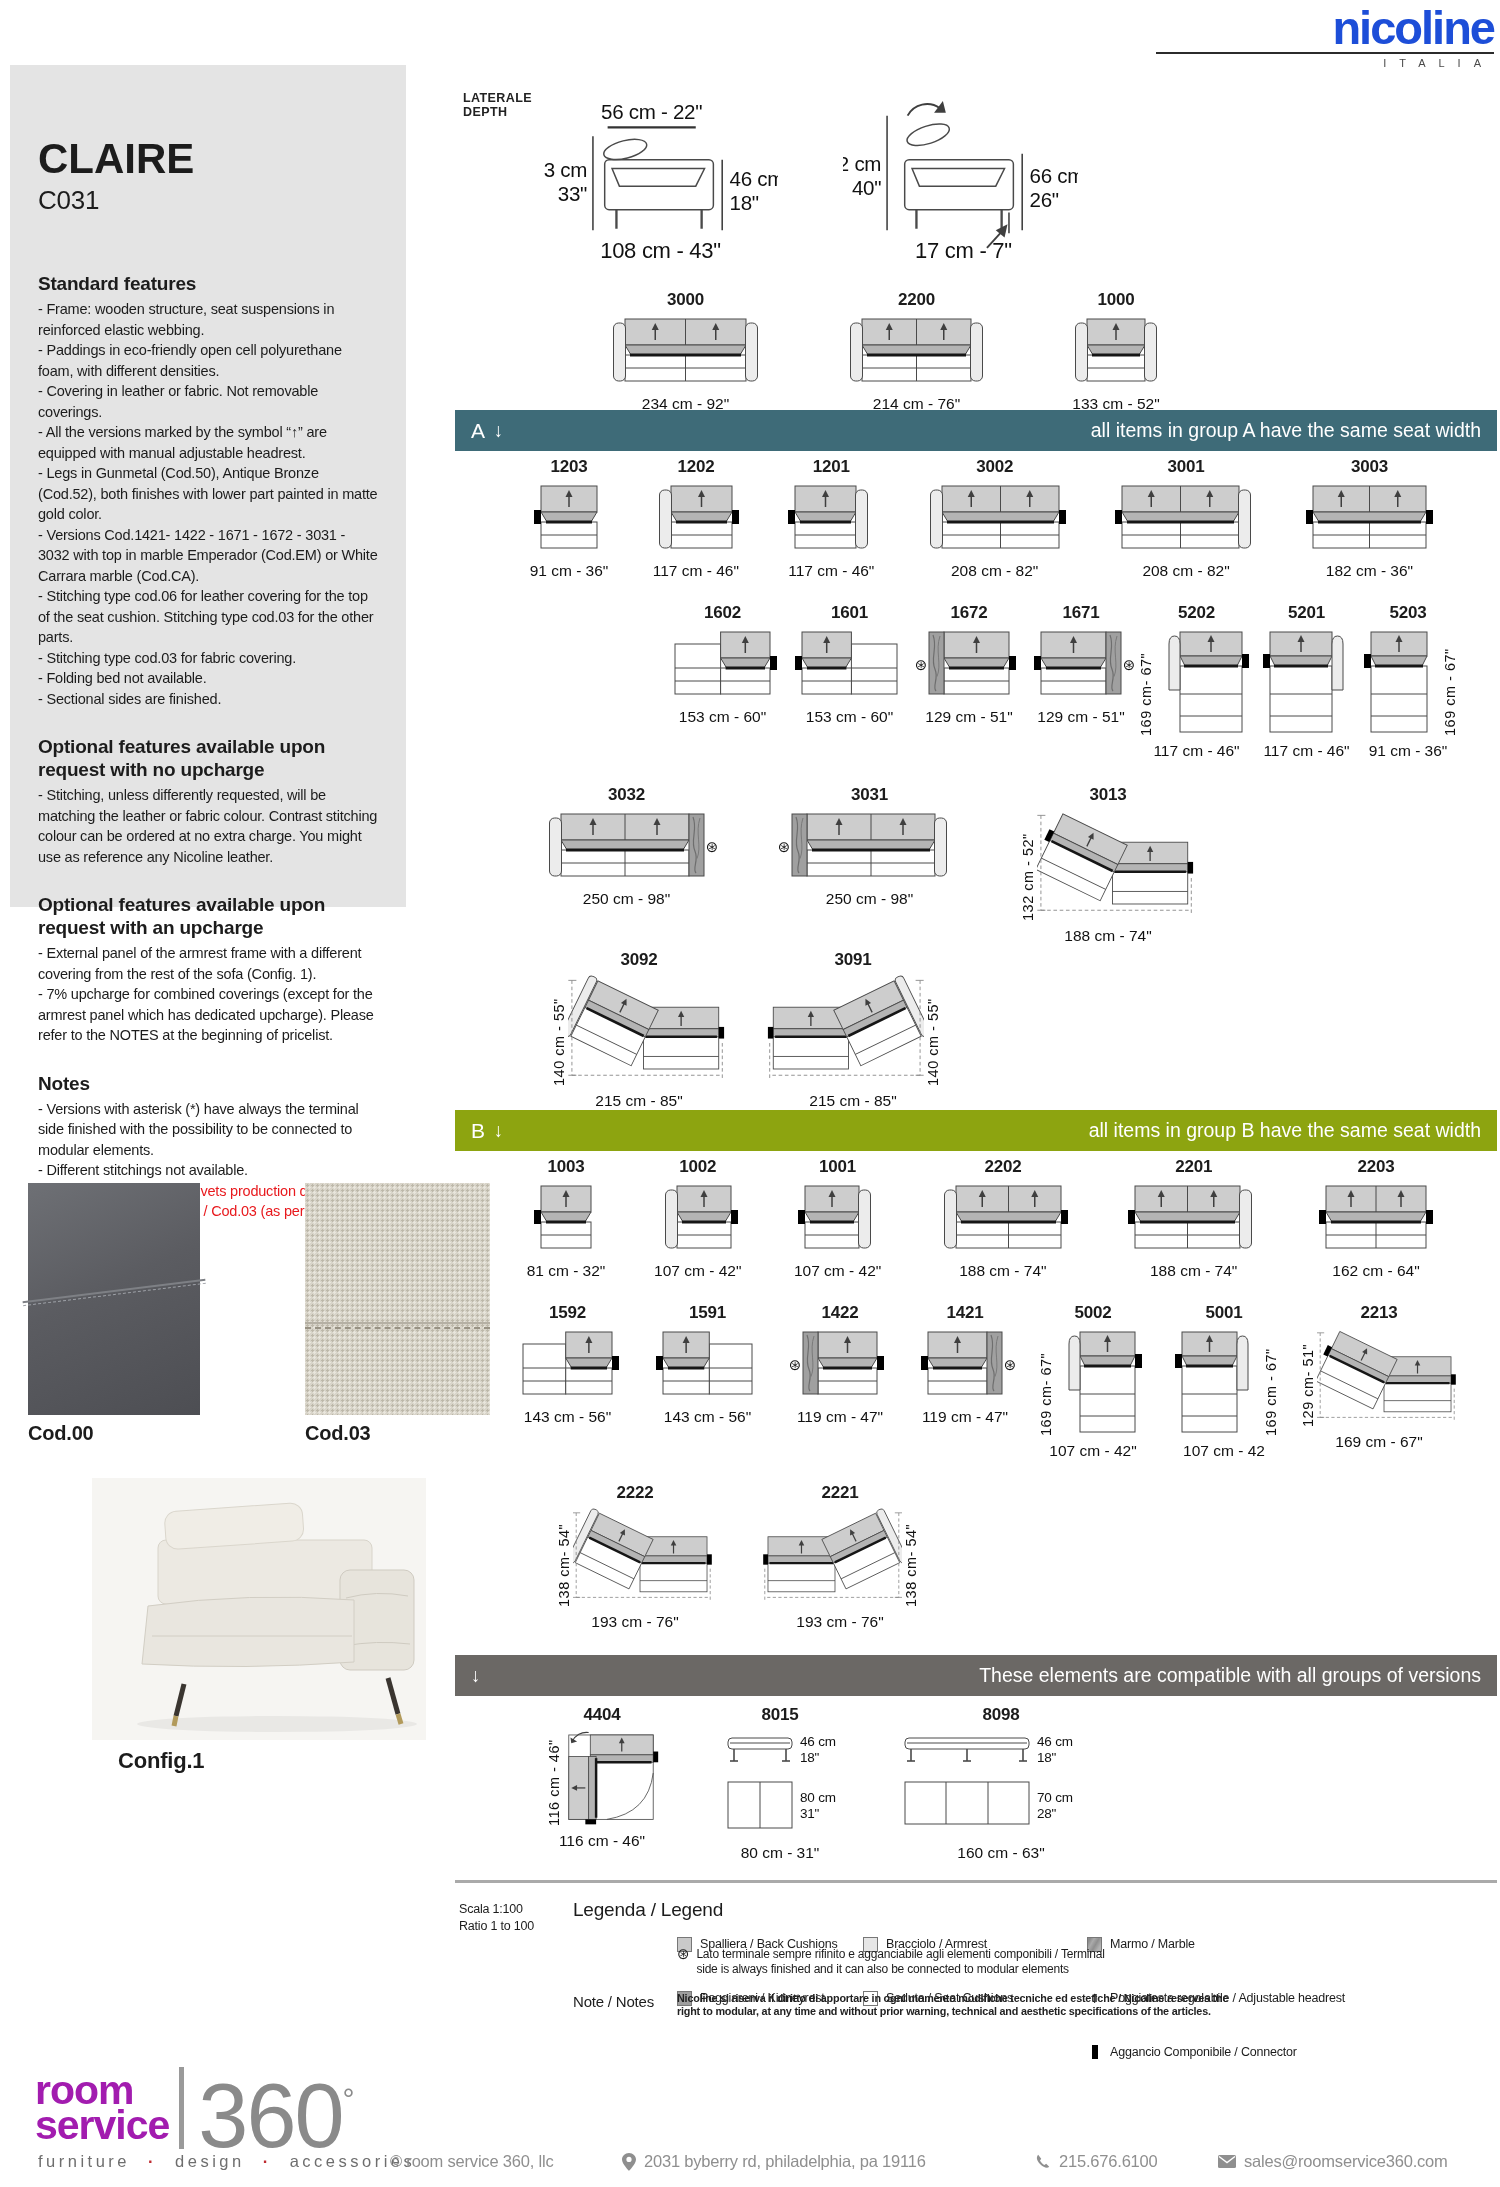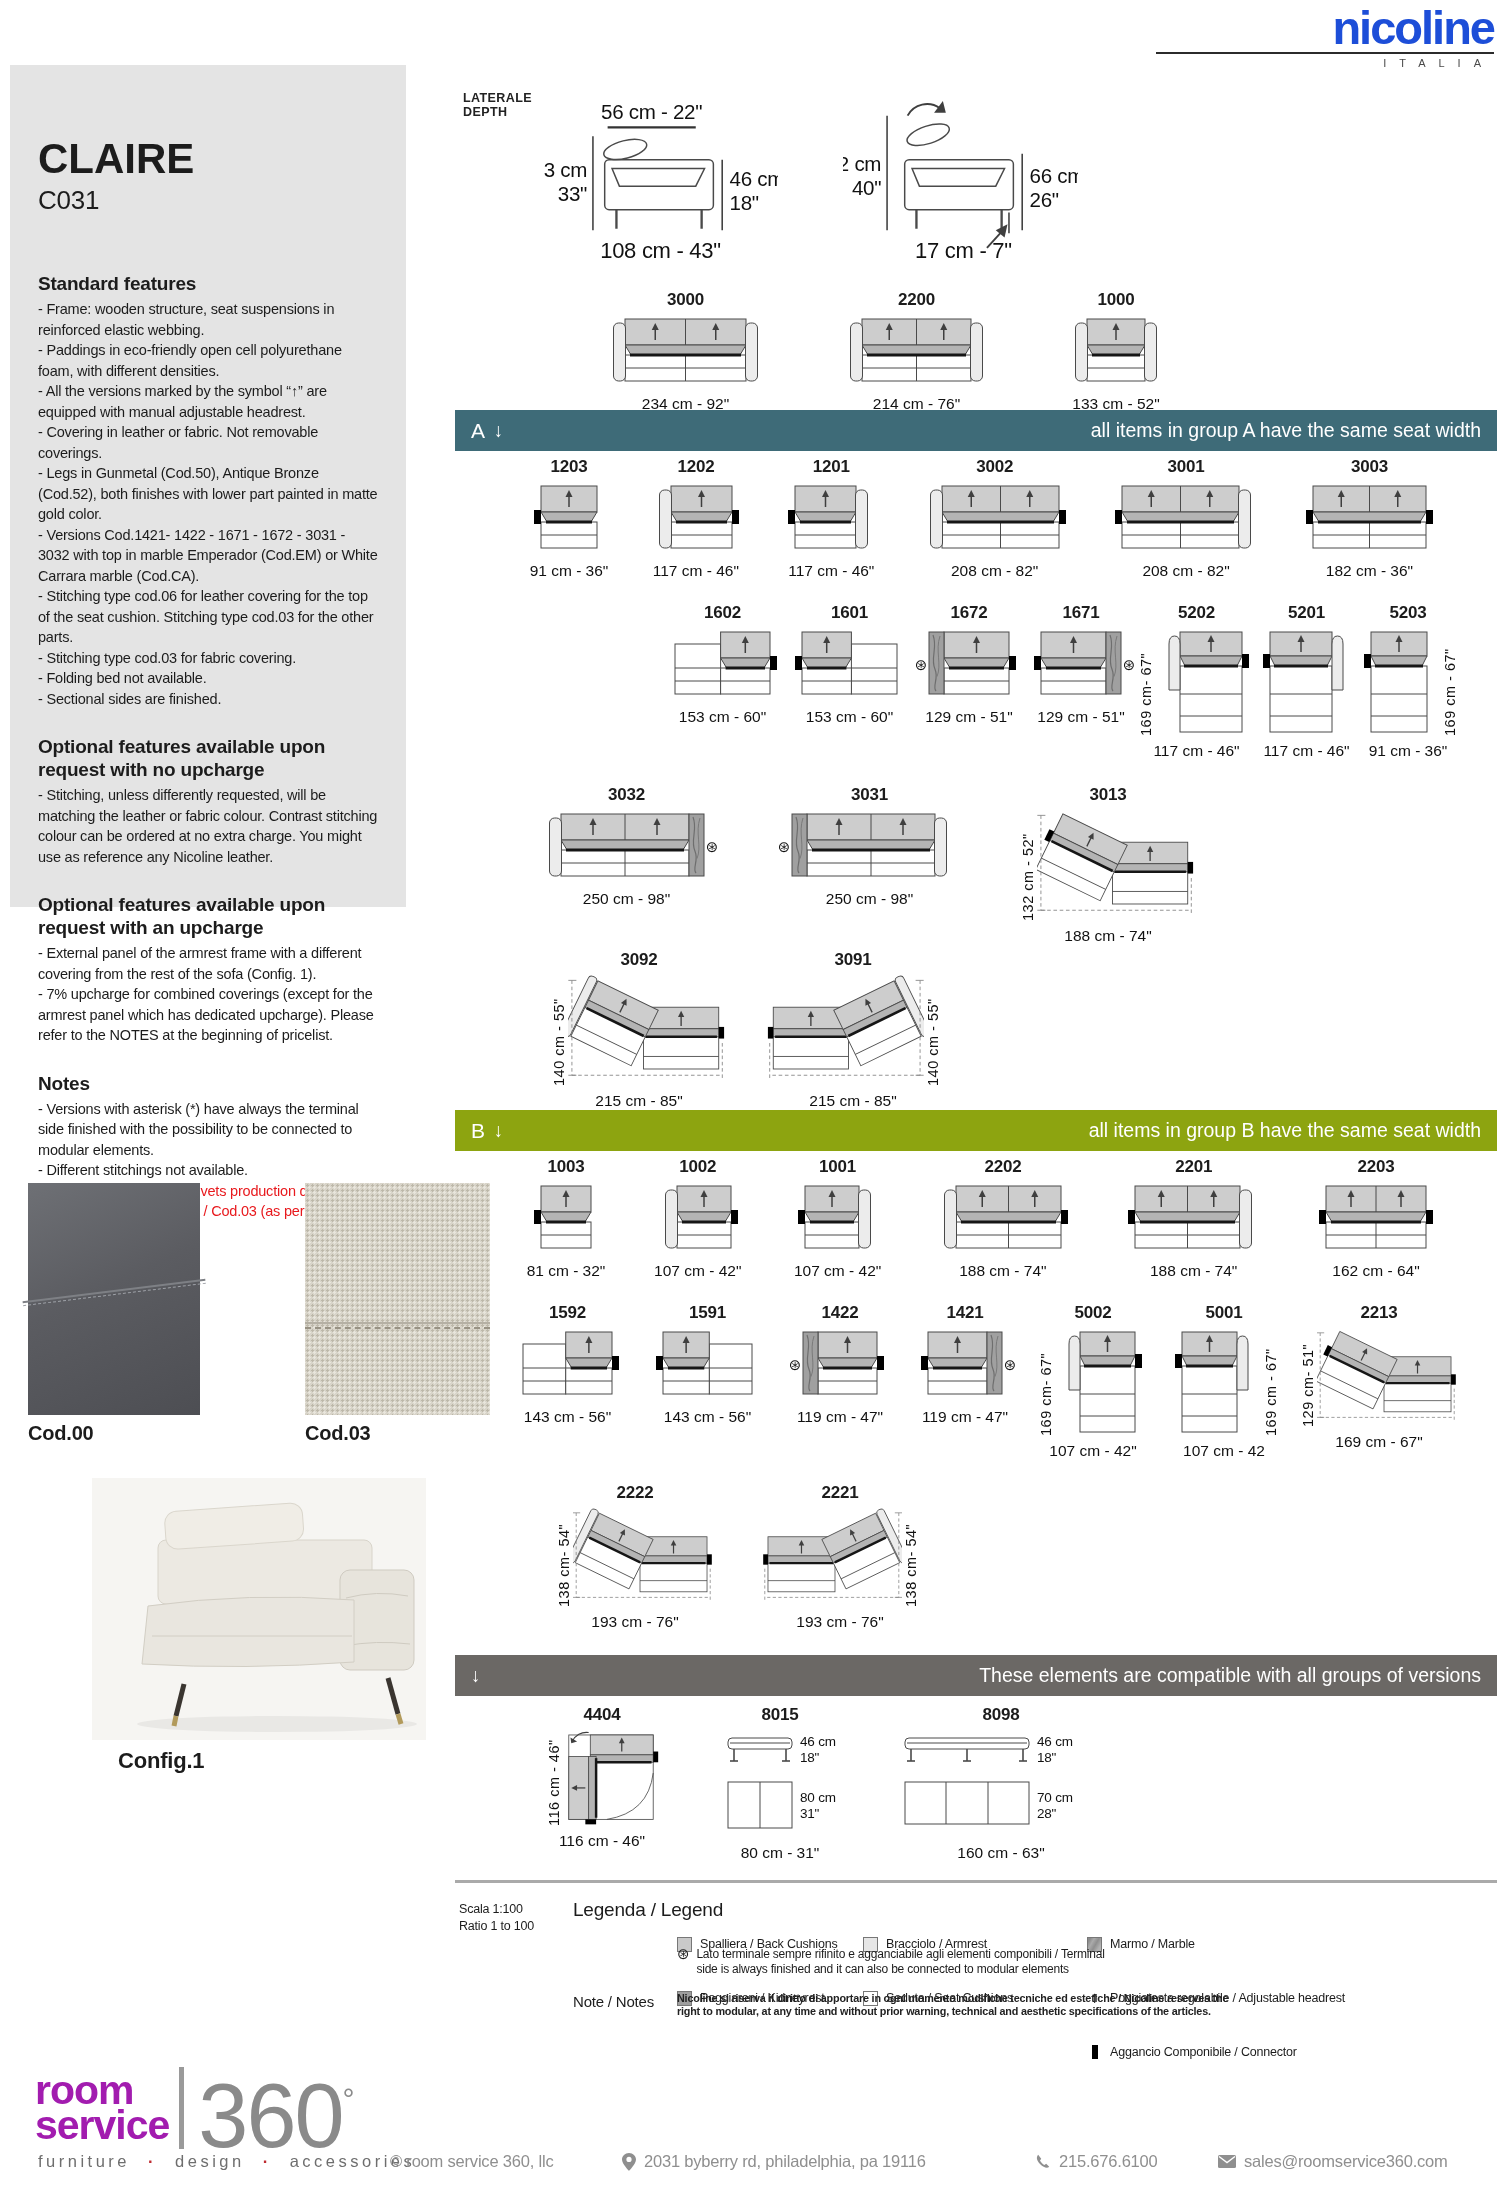--- a/index.html
+++ b/index.html
@@ -95,22 +95,22 @@
 
   <aside class="panel">
     <h1>CLAIRE</h1>
     <div class="code">C031</div>
 
     <section class="sec" id="std-sec">
       <h2>Standard features</h2>
       <div id="std-items">
           <div class="li">- Frame: wooden structure, seat suspensions in reinforced elastic webbing.</div>
           <div class="li">- Paddings in eco-friendly open cell polyurethane foam, with different densities.</div>
+          <div class="li">- Covering in leather or fabric. Not removable coverings.</div>
           <div class="li">- All the versions marked by the symbol “↑” are equipped with manual adjustable headrest.</div>
-          <div class="li">- Covering in leather or fabric. Not removable coverings.</div>
           <div class="li">- Legs in Gunmetal (Cod.50), Antique Bronze (Cod.52), both finishes with lower part painted in matte gold color.</div>
           <div class="li">- Versions Cod.1421- 1422 - 1671 - 1672 - 3031 - 3032 with top in marble Emperador (Cod.EM) or White Carrara marble (Cod.CA).</div>
           <div class="li">- Stitching type cod.06 for leather covering for the top of the seat cushion. Stitching type cod.03 for the other parts.</div>
           <div class="li">- Stitching type cod.03 for fabric covering.</div>
           <div class="li">- Folding bed not available.</div>
           <div class="li">- Sectional sides are finished.</div>
         </div>
     </section>
 
     <section class="sec">

